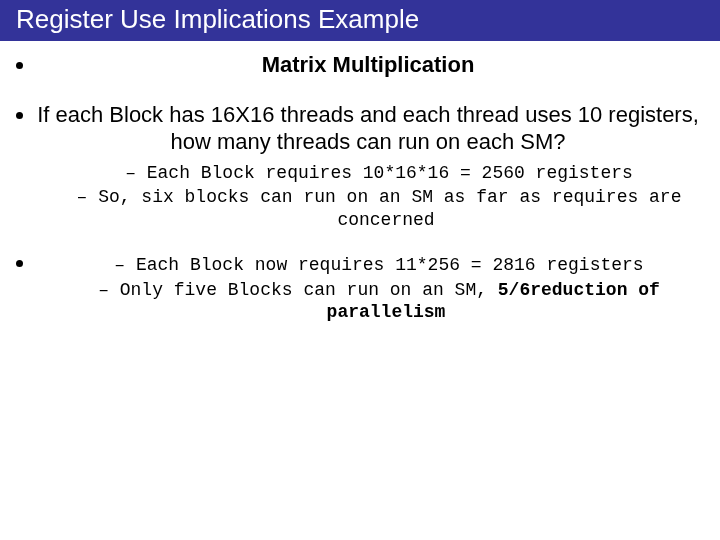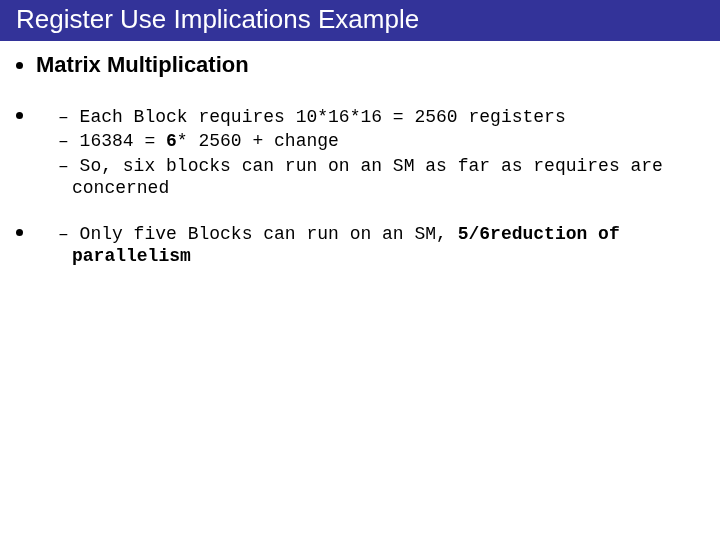--- a/index.html
+++ b/index.html
@@ -22,20 +22,21 @@
     background: #333399;
     color: #fff;
     font-size: 26px;
     padding: 4px 0 6px 16px;
     font-family: Arial, Helvetica, sans-serif;
   }
   ul.top {
     list-style: disc;
     margin: 10px 0 0 0;
     padding: 0 20px 0 36px;
+    text-align: center;
   }
   ul.top > li {
     font-size: 22px;
     margin: 8px 0 18px 0;
     line-height: 1.25;
   }
   ul.top > li.bold-item {
     font-weight: bold;
     margin-bottom: 22px;
   }
@@ -62,28 +63,29 @@
 
 <div class="slide">
 
   <div class="title-bar">Register Use Implications Example</div>
 
   <ul class="top">
 
     <li class="bold-item">Matrix Multiplication</li>
 
     <li>
+      <span>If each Block has 16X16 threads and each thread uses 10 registers, how many threads can run on each SM?</span>
       <ul class="sub">
         <li>Each Block requires 10*16*16 = 2560 registers</li>
-        <li><span>16384 = </span><span class="bold">6</span><span>* 2560 + change</span></li>
         <li>So, six blocks can run on an SM as far as requires are concerned</li>
       </ul>
     </li>
 
     <li>
       <ul class="sub">
+        <li>Each  Block now requires 11*256 = 2816 registers</li>
         <li><span>Only five Blocks can run on an SM, </span><span class="bold">5/6</span><span class="bold">reduction of parallelism</span></li>
       </ul>
     </li>
 
   </ul>
 
 </div>
 
 </body></html>

